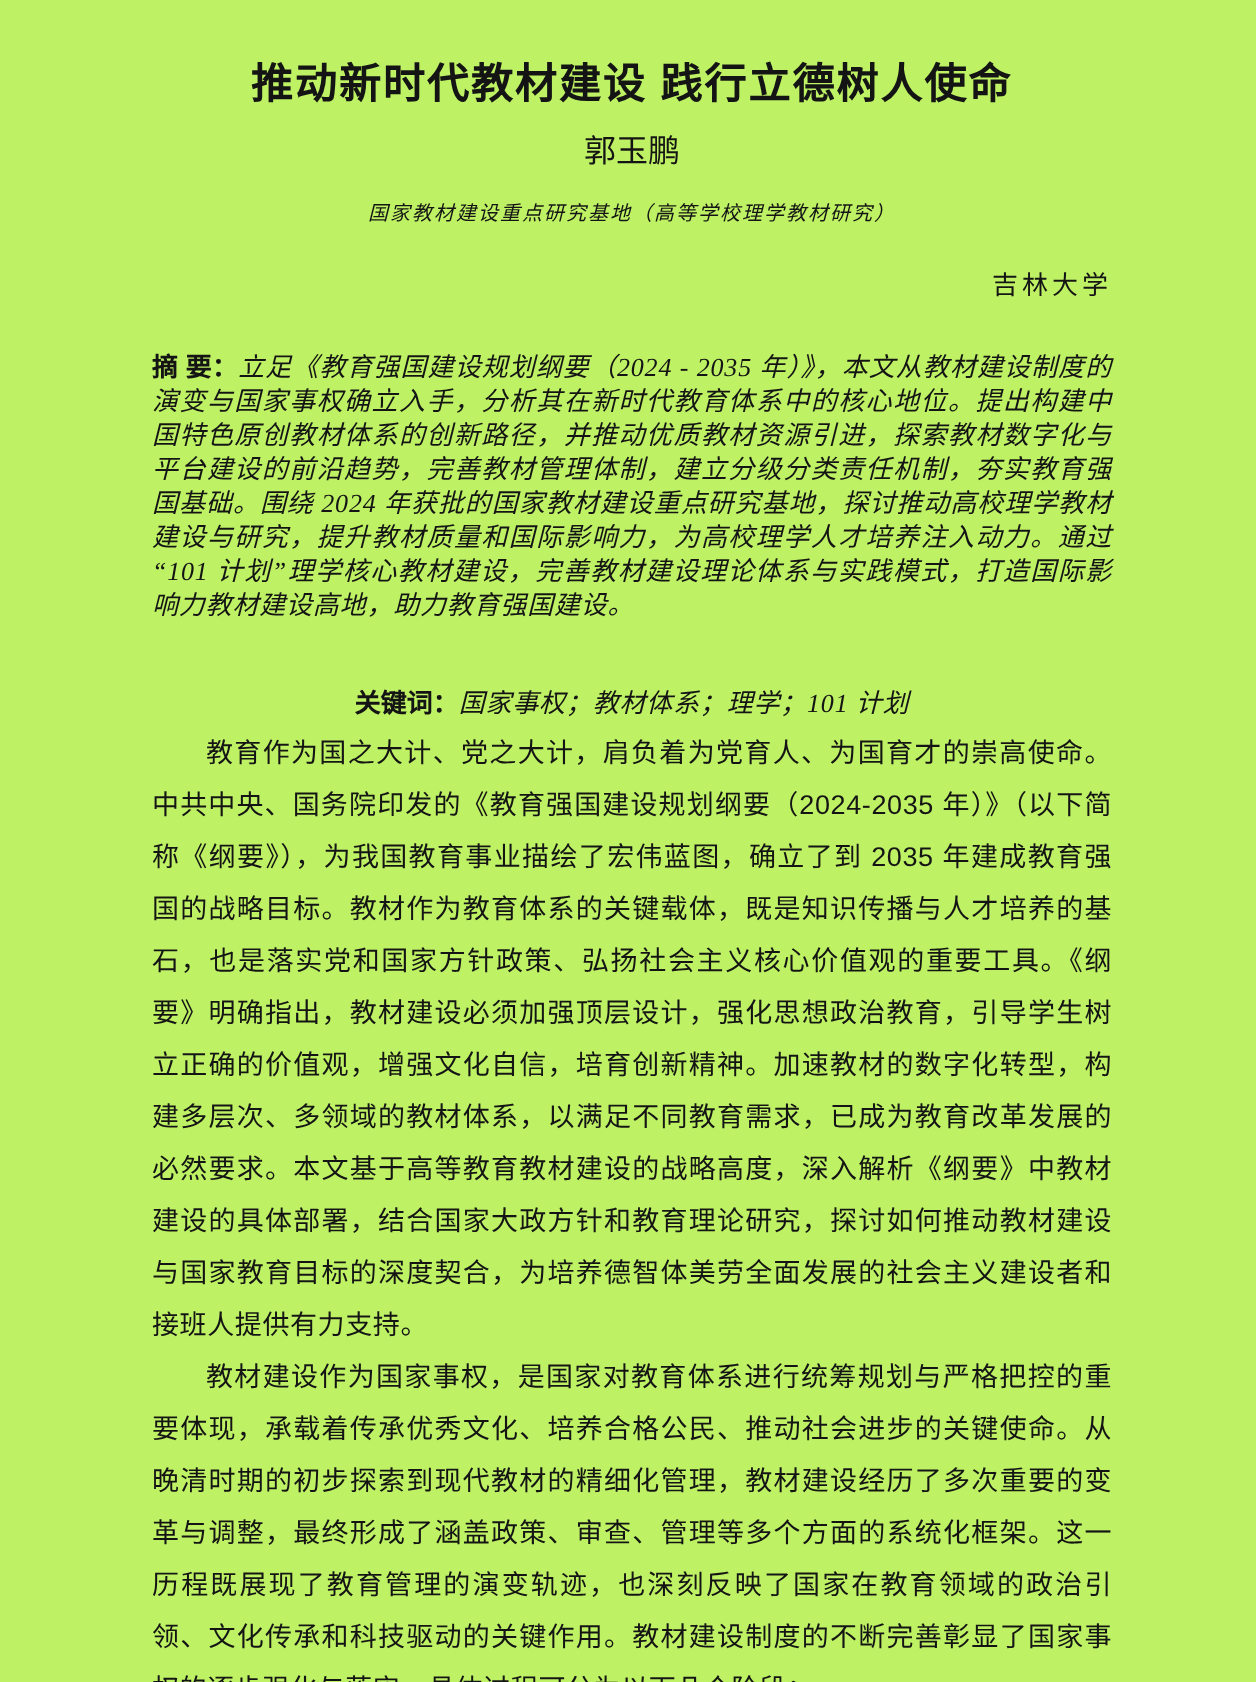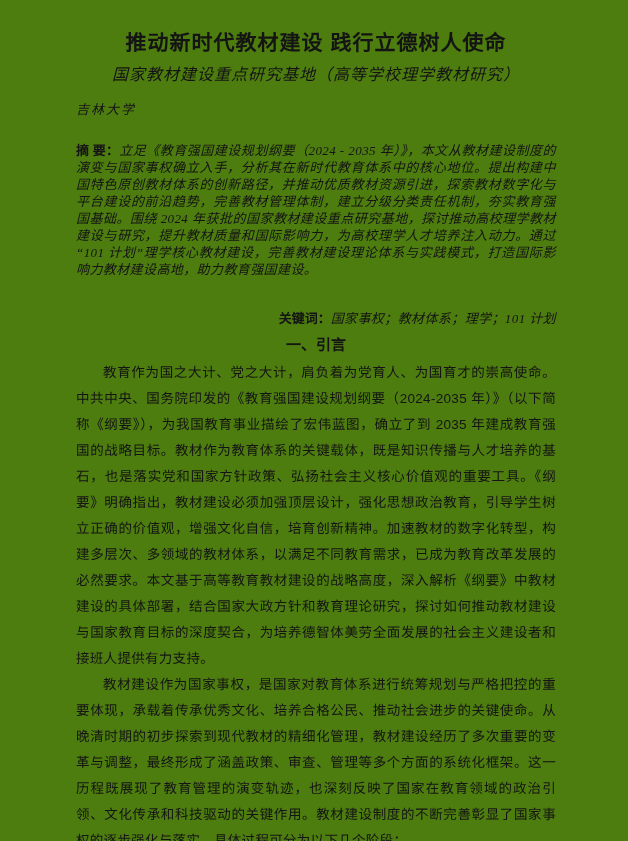--- a/index.html
+++ b/index.html
@@ -6,21 +6,21 @@
     margin: 0;
     padding: 0;
     background: #ffffff;
   }
   .page {
     position: relative;
     box-sizing: border-box;
     width: 628px;
     height: 841px;
     margin: 0 auto;
-    background: #4d7c0f;
+    background: #bef264;
     color: #141414;
     padding: 30px 72px 0 76px;
     overflow: hidden;
   }
   .title {
     font-family: "Liberation Sans", sans-serif;
     font-weight: bold;
     font-size: 21px;
     line-height: 26px;
     text-align: center;
@@ -30,32 +30,31 @@
   .author {
     font-family: "Liberation Sans", sans-serif;
     font-size: 16px;
     line-height: 20px;
     text-align: center;
     margin: 0 0 13px 0;
   }
   .affiliation {
     font-family: "Liberation Serif", serif;
     font-style: italic;
-    font-size: 16px;
+    font-size: 10px;
     line-height: 16px;
     text-align: center;
     letter-spacing: 1px;
     margin: 0 0 19px 0;
   }
   .university {
     font-family: "Liberation Serif", serif;
-    font-style: italic;
     font-size: 13px;
     line-height: 16px;
-    text-align: left;
+    text-align: right;
     letter-spacing: 2px;
     margin: 0 0 24px 0;
   }
   .abstract {
     font-family: "Liberation Serif", serif;
     font-style: italic;
     font-size: 13px;
     line-height: 17px;
     text-align: justify;
     letter-spacing: 0.4px;
@@ -65,21 +64,21 @@
     font-family: "Liberation Sans", sans-serif;
     font-style: normal;
     font-weight: bold;
     letter-spacing: 0;
   }
   .keywords {
     font-family: "Liberation Serif", serif;
     font-style: italic;
     font-size: 13px;
     line-height: 17px;
-    text-align: right;
+    text-align: center;
     letter-spacing: 0.4px;
     margin: 0 0 4px 0;
   }
   .section-heading {
     font-family: "Liberation Sans", sans-serif;
     font-weight: bold;
     font-size: 15px;
     line-height: 19px;
     text-align: center;
     margin: 8px 0 6px 0;
@@ -94,29 +93,29 @@
     margin: 0;
   }
 </style>
 </head>
 <body>
 
 <div class="page">
 
   <h1 class="title">推动新时代教材建设 践行立德树人使命</h1>
 
+  <div class="author">郭玉鹏</div>
 
   <div class="affiliation">国家教材建设重点研究基地（高等学校理学教材研究）</div>
 
   <div class="university">吉林大学</div>
 
   <p class="abstract"><span class="inline-label">摘 要：</span><span>立足《教育强国建设规划纲要（2024 - 2035 年）》，本文从教材建设制度的演变与国家事权确立入手，分析其在新时代教育体系中的核心地位。提出构建中国特色原创教材体系的创新路径，并推动优质教材资源引进，探索教材数字化与平台建设的前沿趋势，完善教材管理体制，建立分级分类责任机制，夯实教育强国基础。围绕 2024 年获批的国家教材建设重点研究基地，探讨推动高校理学教材建设与研究，提升教材质量和国际影响力，为高校理学人才培养注入动力。通过“101 计划”理学核心教材建设，完善教材建设理论体系与实践模式，打造国际影响力教材建设高地，助力教育强国建设。</span></p>
 
   <p class="keywords"><span class="inline-label">关键词：</span><span>国家事权；教材体系；理学；101 计划</span></p>
 
-  <h2 class="section-heading">一、引言</h2>
 
   <p class="body-paragraph">教育作为国之大计、党之大计，肩负着为党育人、为国育才的崇高使命。中共中央、国务院印发的《教育强国建设规划纲要（2024-2035 年）》（以下简称《纲要》），为我国教育事业描绘了宏伟蓝图，确立了到 2035 年建成教育强国的战略目标。教材作为教育体系的关键载体，既是知识传播与人才培养的基石，也是落实党和国家方针政策、弘扬社会主义核心价值观的重要工具。《纲要》明确指出，教材建设必须加强顶层设计，强化思想政治教育，引导学生树立正确的价值观，增强文化自信，培育创新精神。加速教材的数字化转型，构建多层次、多领域的教材体系，以满足不同教育需求，已成为教育改革发展的必然要求。本文基于高等教育教材建设的战略高度，深入解析《纲要》中教材建设的具体部署，结合国家大政方针和教育理论研究，探讨如何推动教材建设与国家教育目标的深度契合，为培养德智体美劳全面发展的社会主义建设者和接班人提供有力支持。</p>
 
 
   <p class="body-paragraph">教材建设作为国家事权，是国家对教育体系进行统筹规划与严格把控的重要体现，承载着传承优秀文化、培养合格公民、推动社会进步的关键使命。从晚清时期的初步探索到现代教材的精细化管理，教材建设经历了多次重要的变革与调整，最终形成了涵盖政策、审查、管理等多个方面的系统化框架。这一历程既展现了教育管理的演变轨迹，也深刻反映了国家在教育领域的政治引领、文化传承和科技驱动的关键作用。教材建设制度的不断完善彰显了国家事权的逐步强化与落实，具体过程可分为以下几个阶段：</p>
 
 </div>
 
 </body></html>

